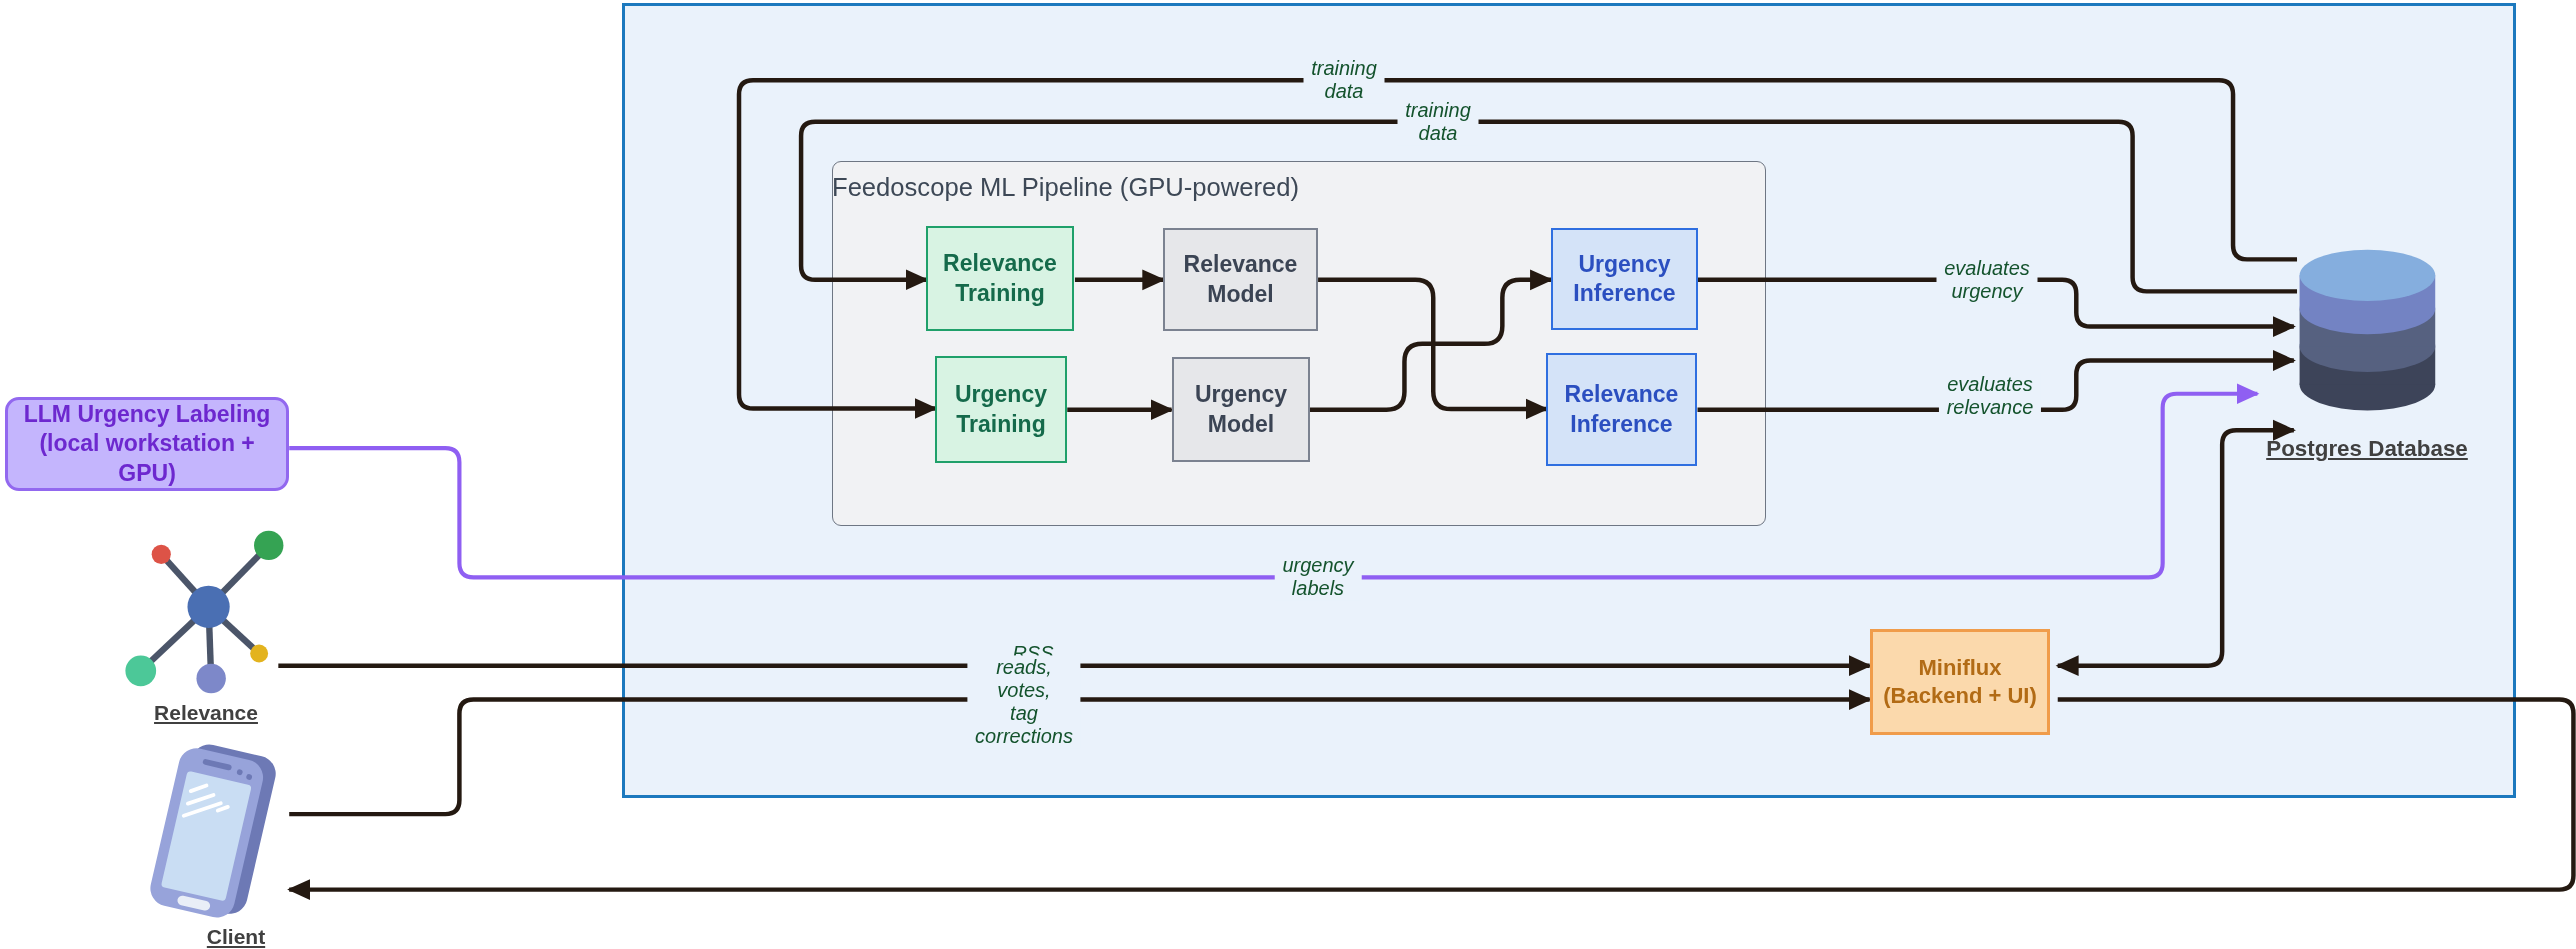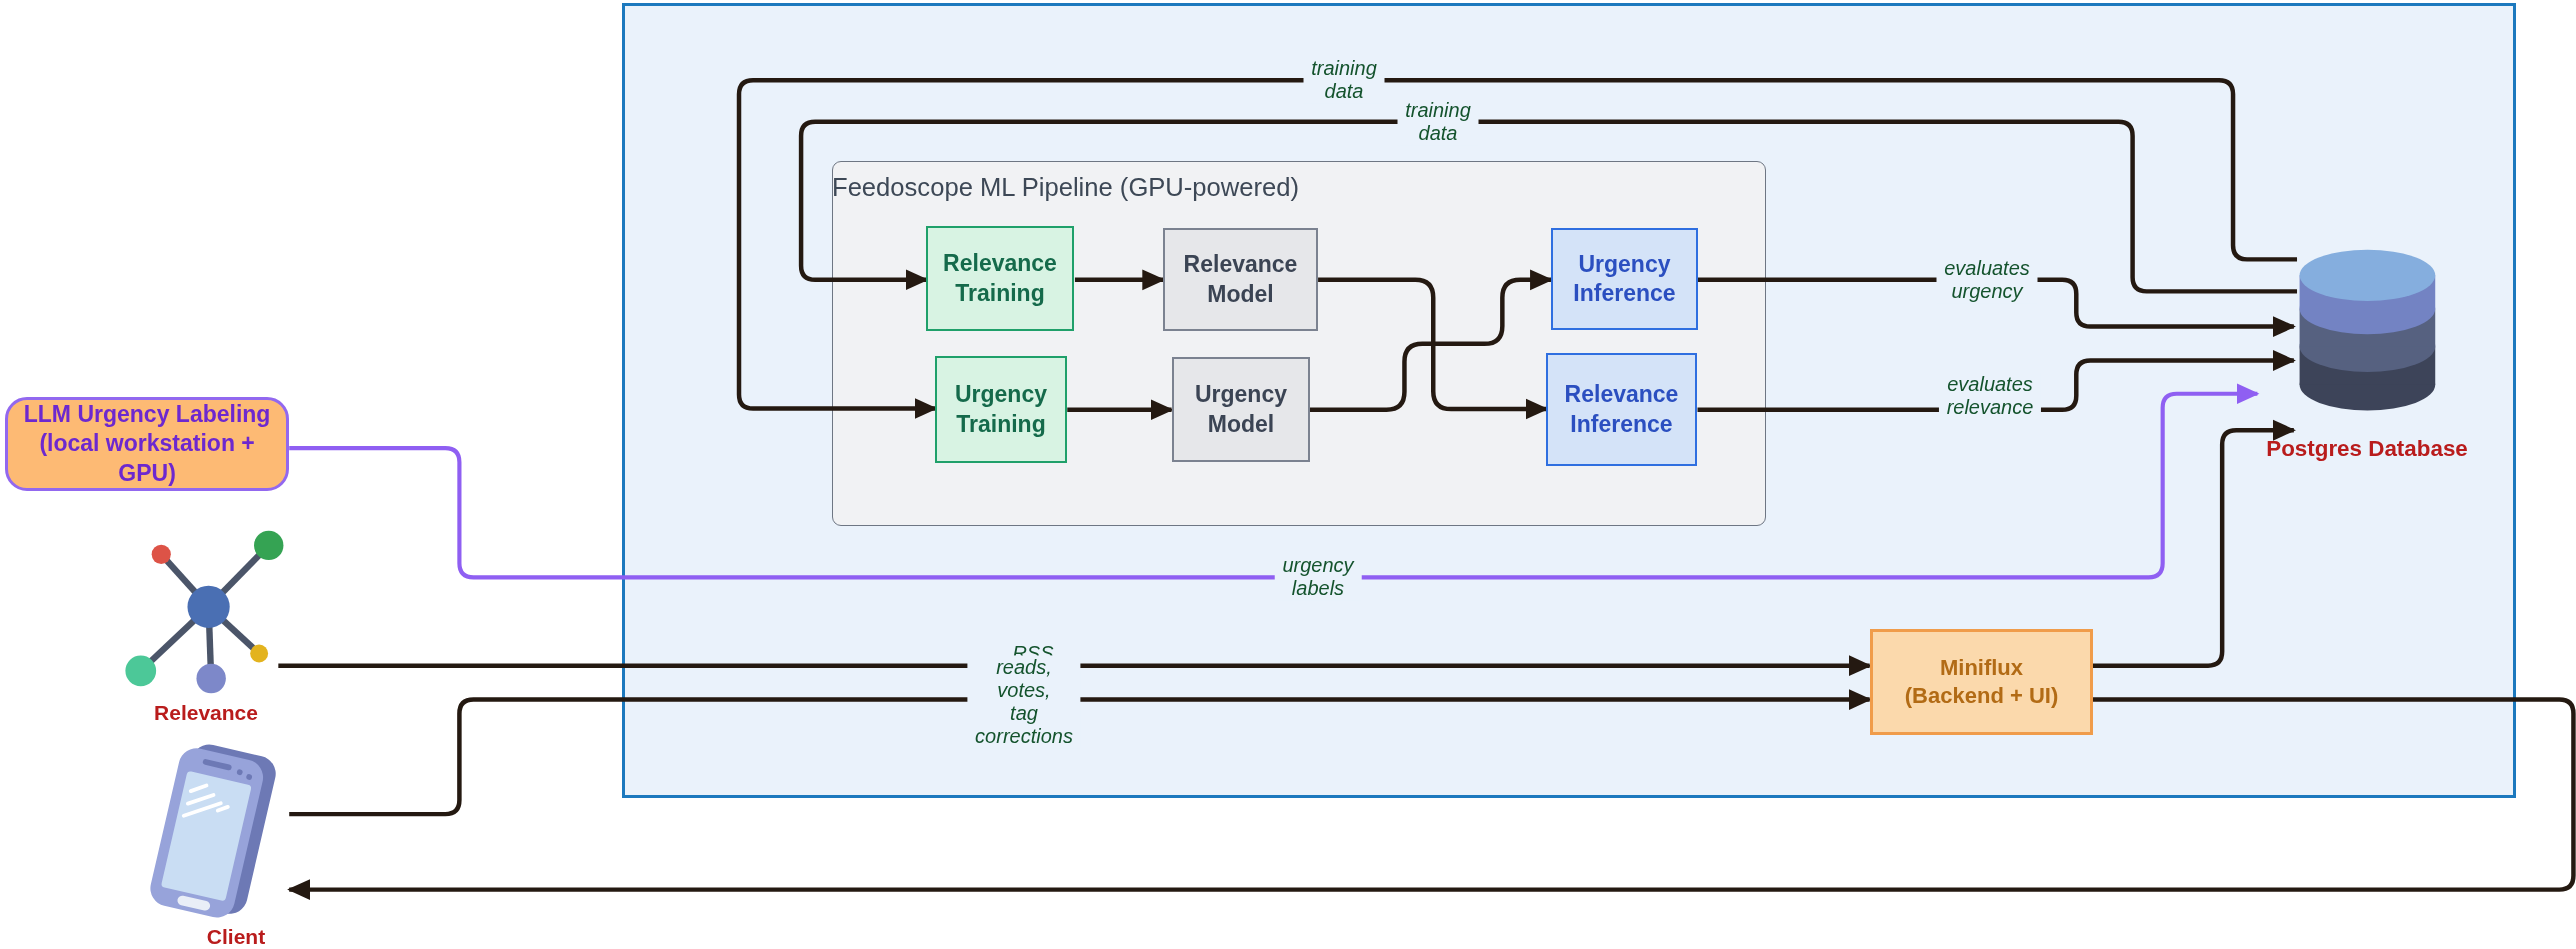--- a/index.html
+++ b/index.html
@@ -13,26 +13,26 @@
            background:#f1f2f4;border:1.9px solid #6e7683;border-radius:9px;box-sizing:border-box;}
   .pipeline-title{position:absolute;left:832px;top:173px;width:934px;text-align:left;
            font-size:25.6px;font-weight:500;color:#3d4856;}
 
   .node{position:absolute;display:flex;align-items:center;justify-content:center;text-align:center;
         font-weight:bold;font-size:23px;line-height:1.28;white-space:pre-line;box-sizing:border-box;}
   .green {background:#d8f3e3;border:2.6px solid #1fa06a;color:#156a4b;}
   .gray  {background:#e6e7ea;border:2.6px solid #7b8290;color:#3b4454;}
   .blue  {background:#d4e3f8;border:2.6px solid #2f6fe0;color:#2b4fc0;}
   .orange{background:#fbd9ac;border:3.2px solid #f09c4a;color:#b26b15;font-size:22px;}
-  .purplebox{background:#fdba74;border:3.2px solid #9268ef;color:#6d28cf;border-radius:22px;}
+  .purplebox{background:#c4b5fd;border:3.2px solid #9268ef;color:#6d28cf;border-radius:14px;}
 
   .edge-label{position:absolute;transform:translate(-50%,-50%);font-style:italic;font-size:20px;
         color:#14532d;background:#eaf2fb;padding:0.6px 7.7px;white-space:pre-line;text-align:center;line-height:1.15;}
   .node-label{position:absolute;transform:translate(-50%,-50%);font-weight:bold;font-size:21px;
-        color:#b91c1c;white-space:nowrap;}
+        color:#404040;white-space:nowrap;text-decoration:underline;}
 
   svg.wires{position:absolute;left:0;top:0;z-index:5;}
   .layer-boxes{position:absolute;left:0;top:0;z-index:10;width:0;height:0;}
   .layer-labels{position:absolute;left:0;top:0;z-index:15;width:0;height:0;}
 </style>
 </head>
 <body>
 
 <div id="canvas">
 
@@ -128,21 +128,21 @@
     <div class="node green" style="left:935px;top:356px;width:132px;height:107px;"><span>Urgency
 Training</span></div>
     <div class="node gray" style="left:1163px;top:228px;width:155px;height:103px;"><span>Relevance
 Model</span></div>
     <div class="node gray" style="left:1172px;top:357px;width:138px;height:105px;"><span>Urgency
 Model</span></div>
     <div class="node blue" style="left:1551px;top:228px;width:147px;height:102px;"><span>Urgency
 Inference</span></div>
     <div class="node blue" style="left:1546px;top:353px;width:151px;height:113px;"><span>Relevance
 Inference</span></div>
-    <div class="node orange" style="left:1870px;top:629px;width:223px;height:106px;"><span>Miniflux
+    <div class="node orange" style="left:1870px;top:629px;width:180px;height:106px;"><span>Miniflux
 (Backend + UI)</span></div>
     <div class="node purplebox" style="left:5.1px;top:397px;width:284px;height:94px;"><span>LLM Urgency Labeling
 (local workstation + GPU)</span></div>
   </div>
 
   <div class="layer-labels">
     <div class="edge-label" style="left:1344px;top:80px;">training data</div>
     <div class="edge-label" style="left:1438px;top:122px;">training data</div>
     <div class="edge-label" style="left:1987px;top:280px;">evaluates urgency</div>
     <div class="edge-label" style="left:1990px;top:396px;">evaluates relevance</div>

